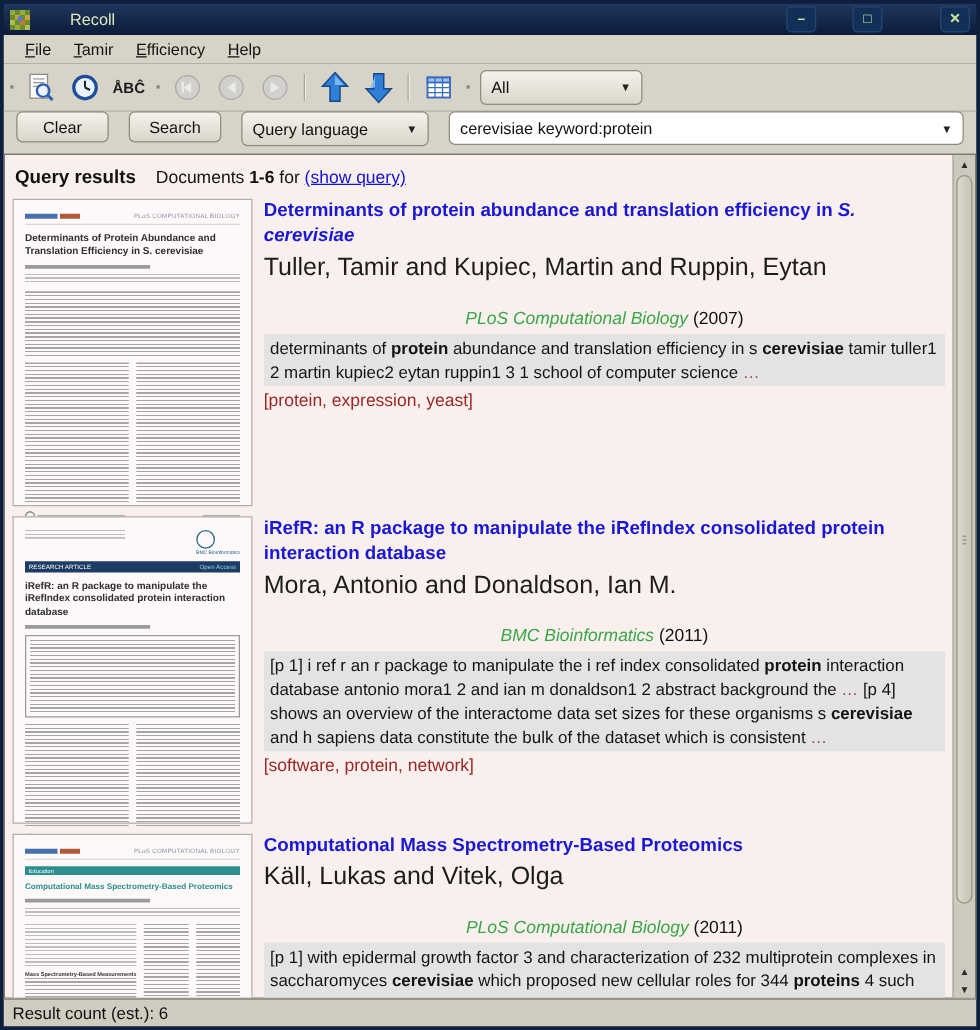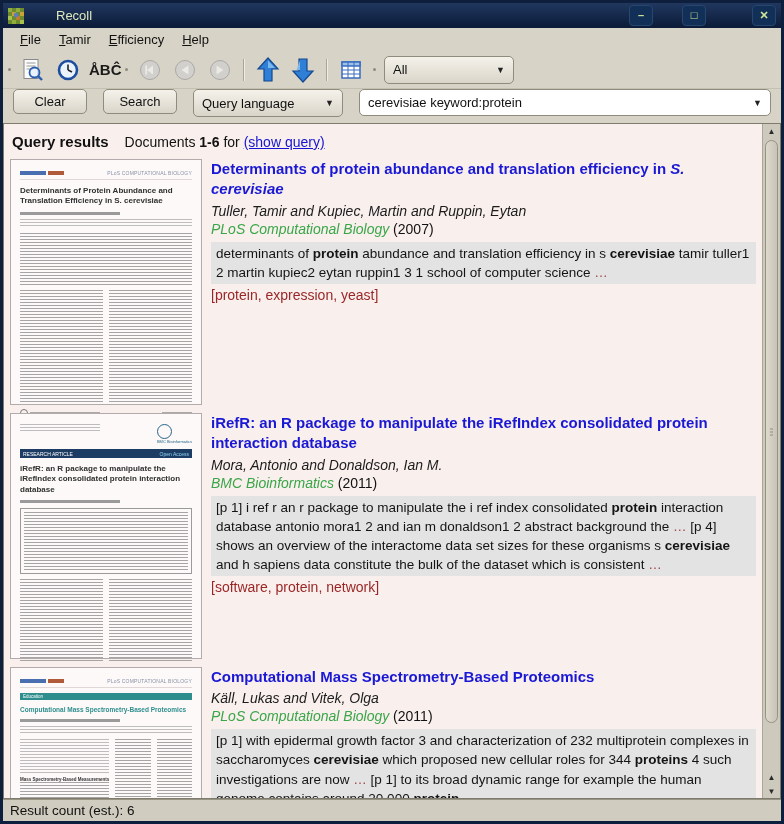--- a/index.html
+++ b/index.html
@@ -19,21 +19,21 @@
   
   .menubar{height:23px;flex:none;background:#d7d3c7;display:flex;align-items:center;padding-left:8px;}
   .menu-item{display:inline-block;font-size:13px;color:#121212;padding:3px 9px;}
   .menu-item::first-letter{text-decoration:underline;}
 
   
   .toolbar{height:37px;flex:none;background:#d7d3c7;display:flex;align-items:center;padding:0 4px;gap:7px;border-bottom:1px solid #c4c0b2;}
   .handle-dot{width:3px;height:3px;border-radius:50%;background:#8f8b7d;flex:none;margin:0 1px;}
   .tbtn{width:28px;height:28px;display:grid;place-items:center;flex:none;}
   .tsep{width:1px;height:22px;background:#a8a496;border-right:1px solid #efece2;flex:none;margin:0 2px;}
-  .abc-icon{font-size:15px;font-weight:bold;color:#1a1a1a;letter-spacing:0;}
+  .abc-icon{font-size:12px;font-weight:bold;color:#1a1a1a;letter-spacing:0;}
   .combo{height:26px;border:1px solid #8f8b7d;border-radius:5px;background:linear-gradient(#f5f2eb,#d9d5c9);
     display:flex;align-items:center;font-size:13px;color:#111;padding:0 8px;gap:8px;}
   .combo .chev{margin-left:auto;font-size:9px;color:#222;}
   .combo.allfilter{width:112px;}
 
   
   .searchrow{height:34px;flex:none;background:#d7d3c7;display:flex;align-items:flex-start;gap:16px;padding:0 10px;}
   .btn{height:25px;min-width:74px;padding:0 12px;border:1px solid #8f8b7d;border-radius:5px;
     background:linear-gradient(#f5f2eb,#d9d5c9);font-size:13px;color:#111;
     display:inline-flex;align-items:center;justify-content:center;font-family:inherit;}
@@ -47,22 +47,22 @@
   .results-content{flex:1;overflow:hidden;min-width:0;}
   .results-header{padding:9px 8px 4px 8px;font-size:14px;color:#111;}
   .qr-title{font-size:15px;font-weight:bold;margin-right:12px;}
   .qr-range{font-weight:bold;}
   .qr-link{color:#1414d2;text-decoration:underline;cursor:pointer;}
 
   .result-entry{display:flex;gap:9px;padding:5px 4px 3px 6px;align-items:flex-start;}
   .result-text{flex:1;min-width:0;padding-right:2px;}
   .r-title{color:#1a18d4;font-weight:bold;font-size:15px;line-height:1.35;cursor:pointer;}
   .r-title .i{font-style:italic;}
-  .r-authors{font-size:14px;color:#1c1c1c;margin-top:3px;font-style:italic;}
-  .r-journal{font-size:14px;margin-top:2px;color:#111;}
+  .r-authors{font-size:20px;color:#1c1c1c;margin-top:3px;}
+  .r-journal{font-size:14px;margin-top:20px;color:#111;text-align:center;}
   .r-journal .jname{color:#3aa648;font-style:italic;}
   .r-snippet{background:#e3e3e3;font-size:13.5px;line-height:1.42;padding:2px 5px;margin-top:5px;color:#141414;}
   .r-snippet .b{font-weight:bold;}
   .r-snippet .ell{color:#a04545;}
   .r-keywords{color:#9b2626;font-size:14px;margin-top:3px;}
 
   
   .page{width:192px;flex:none;background:#fcf9f8;border:1px solid #b3abab;box-sizing:border-box;
     padding:10px 9px;cursor:pointer;}
   .tl{background-image:repeating-linear-gradient(to bottom,#a5a5a5 0,#a5a5a5 1px,transparent 1px,transparent 3px);}

